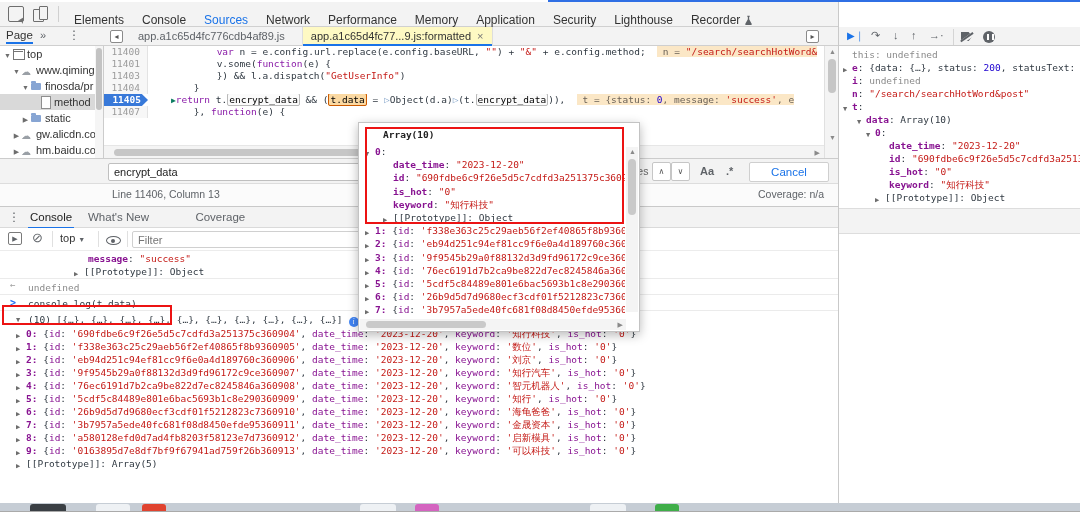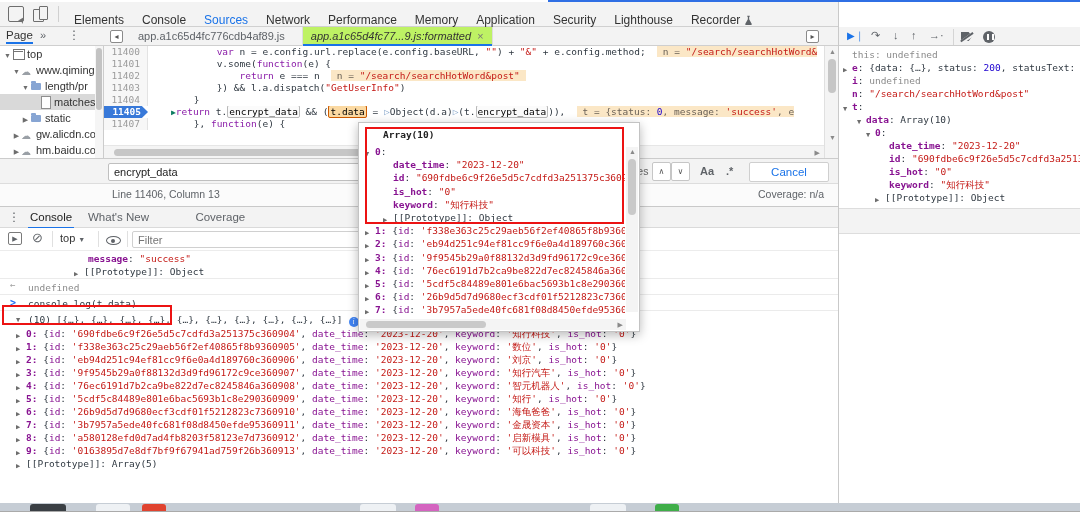--- a/index.html
+++ b/index.html
@@ -25,21 +25,21 @@
   .idevice::before { content:""; position:absolute; left:1px; top:3px; width:9px; height:11px; border:1.5px solid #6e6e6e; border-radius:1px; }
   .idevice::after { content:""; position:absolute; right:0; top:0; width:7px; height:12px; border:1.5px solid #6e6e6e; background:#f3f3f3; border-radius:1px; }
 
   
   #nav-row { position:absolute; left:0; top:27px; width:838px; height:19px; background:#f3f3f3; border-bottom:1px solid #cfcfcf; }
   #page-label { position:absolute; left:6px; top:2px; font-size:11.5px; color:#333; }
   #page-label::after { content:""; position:absolute; left:0; right:0; bottom:-3px; height:2px; background:#1a73e8; }
   #more-tabs { position:absolute; left:40px; top:2px; font-size:11px; color:#5f6368; }
   #nav-dots { position:absolute; left:68px; top:1px; font-size:12px; color:#5f6368; }
   .etab { position:absolute; top:0; height:19px; line-height:18px; font-size:11px; color:#5f6368; padding:0 8px; white-space:nowrap; }
-  .etab.active { background:#bef264; color:#333; border-right:1px solid #ddd; border-left:1px solid #ddd;font-style:italic; }
+  .etab.active { background:#fef9c3; color:#333; border-right:1px solid #ddd; border-left:1px solid #ddd; }
   .etab.active::after { content:""; position:absolute; left:0; right:0; bottom:0; height:2px; background:#1a73e8; }
   .etab .close { color:#777; margin-left:6px; }
   .sq-icon { position:absolute; width:13px; height:13px; border:1px solid #8a8a8a; border-radius:2px; background:#fff; font-size:8px; color:#555; text-align:center; line-height:12px; }
 
   
   #tree { position:absolute; left:0; top:46px; width:104px; height:142px; background:#fff; border-right:1px solid #ccc; overflow:hidden; }
   .trow { position:relative; height:16px; line-height:16px; font-size:11px; color:#333; white-space:nowrap; }
   .trow.sel { background:#d9d9d9; }
   .tarrow { display:inline-block; width:9px; font-size:7px; color:#6e6e6e; text-align:center; }
   .ticon { display:inline-block; position:relative; width:12px; height:10px; vertical-align:-1px; margin-right:3px; }
@@ -188,22 +188,22 @@
     <div id="editor-tabs">
         <div class="etab" style="left: 130px;">app.a1c65d4fc776cdb4af89.js</div>
         <div class="etab active" style="left: 301.85px;">app.a1c65d4fc77...9.js:formatted<span class="close">×</span></div>
       </div>
     <span class="sq-icon" style="left:806px; top:3px;">▸</span>
   </div>
 
   <div id="tree">
       <div class="trow" style="padding-left: 3px;"><span class="tarrow">▼</span><span class="ticon ic-frame"></span><span>top</span></div>
       <div class="trow" style="padding-left: 12px;"><span class="tarrow">▼</span><span class="ticon ic-cloud">☁</span><span>www.qimingp</span></div>
-      <div class="trow" style="padding-left: 21px;"><span class="tarrow">▼</span><span class="ticon ic-folder"></span><span>length/pr</span></div>
-      <div class="trow sel" style="padding-left: 30px;"><span class="tarrow"></span><span class="ticon ic-file"></span><span>matches</span></div>
+      <div class="trow" style="padding-left: 21px;"><span class="tarrow">▼</span><span class="ticon ic-folder"></span><span>finosda/pr</span></div>
+      <div class="trow sel" style="padding-left: 30px;"><span class="tarrow"></span><span class="ticon ic-file"></span><span>method</span></div>
       <div class="trow" style="padding-left: 21px;"><span class="tarrow">▶</span><span class="ticon ic-folder"></span><span>static</span></div>
       <div class="trow" style="padding-left: 12px;"><span class="tarrow">▶</span><span class="ticon ic-cloud">☁</span><span>gw.alicdn.cor</span></div>
       <div class="trow" style="padding-left: 12px;"><span class="tarrow">▶</span><span class="ticon ic-cloud">☁</span><span>hm.baidu.cor</span></div>
       <div class="trow" style="padding-left: 12px;"><span class="tarrow">▶</span><span class="ticon ic-cloud">☁</span><span>img1.qiming</span></div>
       <div class="trow" style="padding-left: 12px;"><span class="tarrow">▶</span><span class="ticon ic-cloud">☁</span><span>ux.qlogo.cn</span></div>
     </div>
   <div id="tree-vscroll">
       <span class="thumb"></span>
     </div>
   <div id="tree-hscroll">
@@ -213,24 +213,20 @@
     </div>
 
   <div id="editor" class="mono">
       <div class="crow">
         <span class="lnum">11400</span>
         <span class="ltext"><span class="sg def">            </span><span class="sg kw">var</span><span class="sg def"> n = e.config.url.replace(e.config.baseURL, </span><span class="sg str">""</span><span class="sg def">) + </span><span class="sg str">"&amp;"</span><span class="sg def"> + e.config.method;  </span><span class="sg hd"> n = </span><span class="sg hs">"/search/searchHotWord&amp;</span></span>
       </div>
       <div class="crow">
         <span class="lnum">11401</span>
         <span class="ltext"><span class="sg def">            v.some(</span><span class="sg kw">function</span><span class="sg def">(e) {</span></span>
-      </div>
-      <div class="crow">
-        <span class="lnum">11402</span>
-        <span class="ltext"><span class="sg def">                </span><span class="sg kw">return</span><span class="sg def"> e === n  </span><span class="sg hd"> n = </span><span class="sg hs">"/search/searchHotWord&amp;post"</span><span class="sg hd"> </span></span>
       </div>
       <div class="crow">
         <span class="lnum">11403</span>
         <span class="ltext"><span class="sg def">            }) &amp;&amp; l.a.dispatch(</span><span class="sg str">"GetUserInfo"</span><span class="sg def">)</span></span>
       </div>
       <div class="crow">
         <span class="lnum">11404</span>
         <span class="ltext"><span class="sg def">        }</span></span>
       </div>
       <div class="crow">

